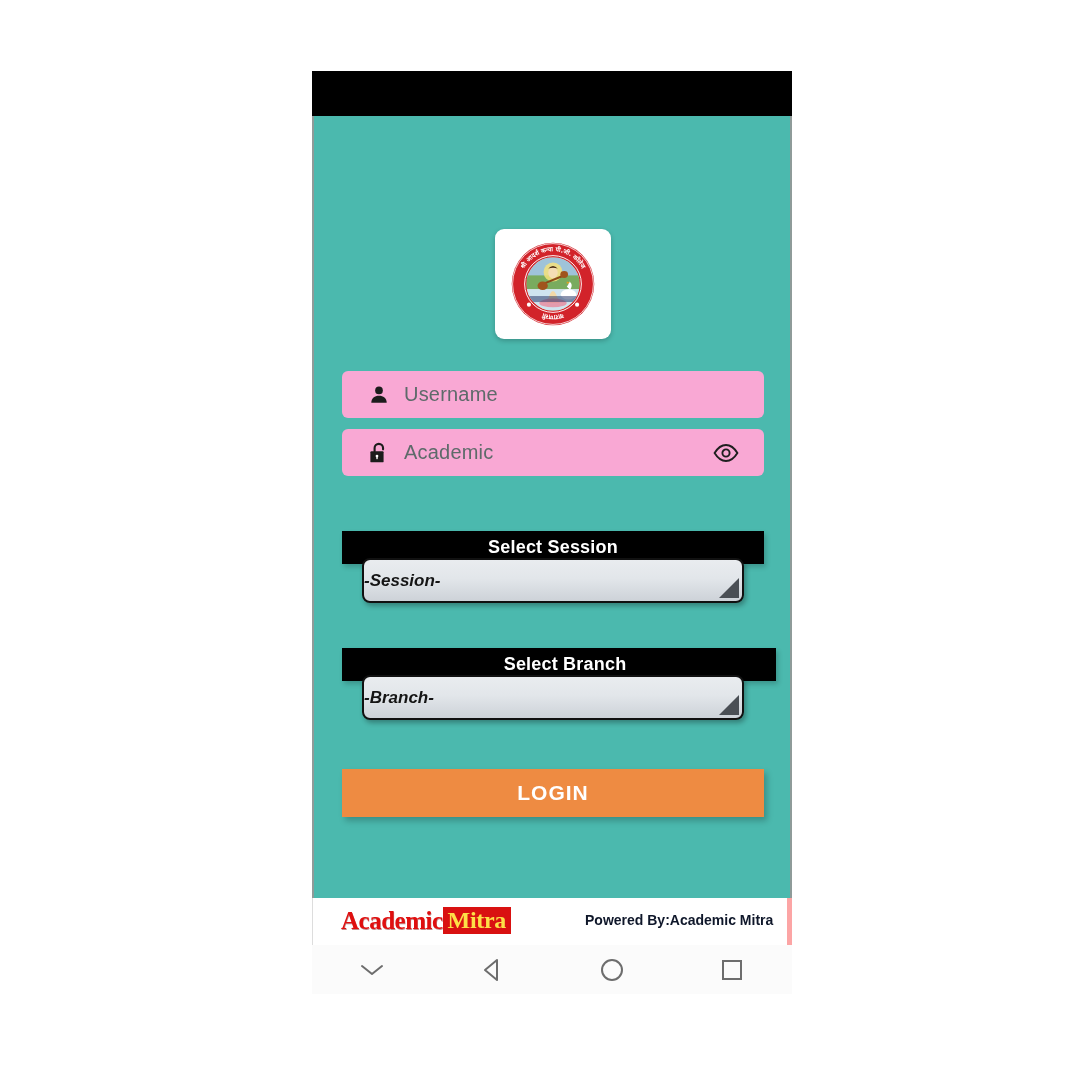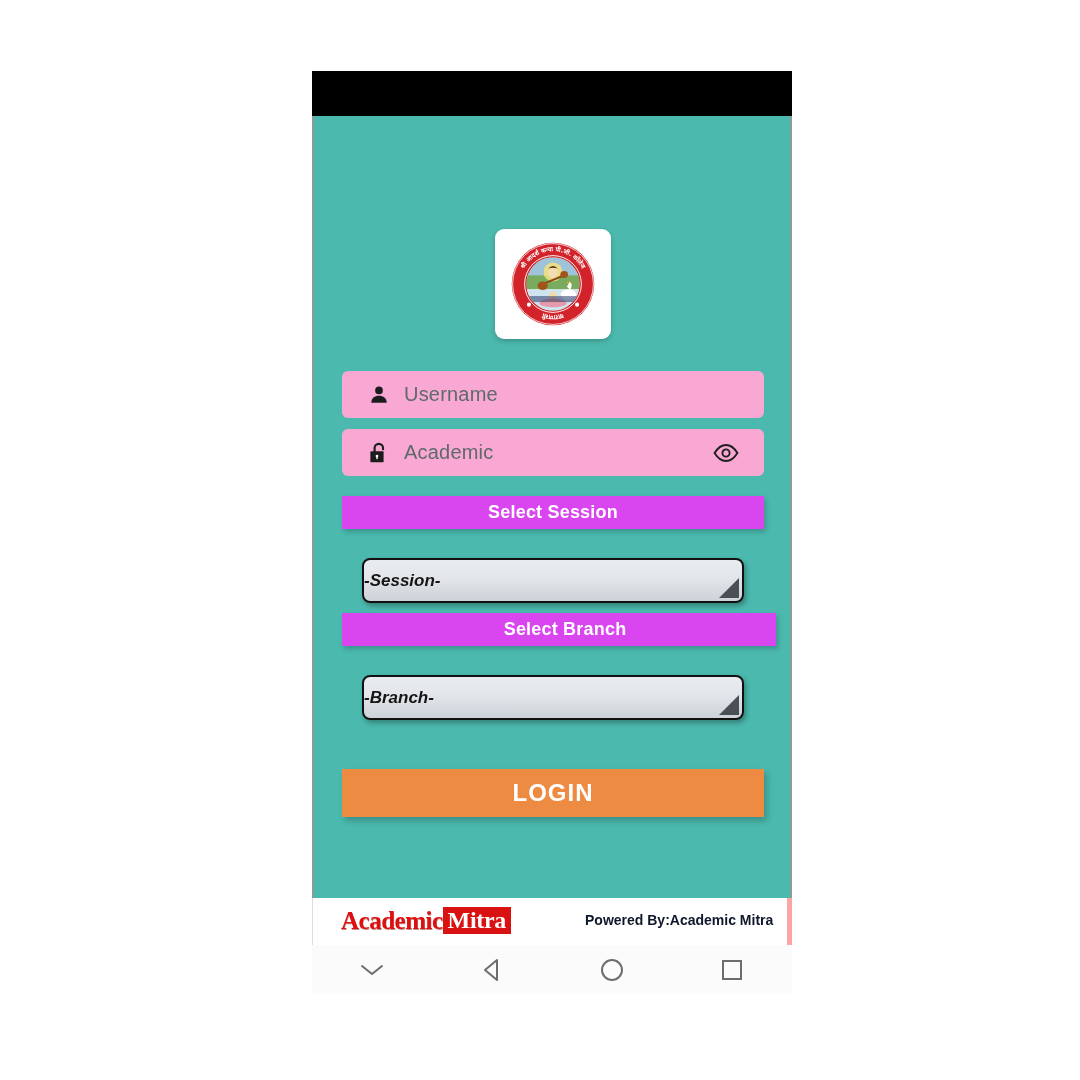--- a/index.html
+++ b/index.html
@@ -117,29 +117,30 @@
     justify-content: center;
     cursor: pointer;
   }
 
   
   .orange-bar {
     position: absolute;
     left: 28px;
     width: 422px;
     height: 33px;
-    background: #d946ef;
+    background: #000000;
     box-shadow: 2px 3px 5px rgba(0,0,0,0.20);
     display: flex;
     align-items: center;
     justify-content: center;
     color: #ffffff;
     font-size: 18px;
     font-weight: bold;
     letter-spacing: 0.2px;
+    margin-top: 35px;
   }
   .orange-bar.session { top: 380px; }
   .orange-bar.branch  { top: 497px; padding-left: 12px; }
 
   
   .spinner {
     position: absolute;
     left: 48px;
     width: 382px;
     height: 45px;
@@ -177,21 +178,21 @@
     left: 28px;
     top: 653px;
     width: 422px;
     height: 48px;
     background: #ee8b42;
     box-shadow: 3px 4px 6px rgba(0,0,0,0.22);
     display: flex;
     align-items: center;
     justify-content: center;
     color: #ffffff;
-    font-size: 24px;
+    font-size: 21px;
     font-weight: bold;
     letter-spacing: 1px;
     cursor: pointer;
   }
 
   
   .footer {
     position: absolute;
     left: 0;
     top: 827px;
@@ -216,21 +217,21 @@
     font-size: 25px;
     color: #e00f0f;
     letter-spacing: -0.5px;
     line-height: 27px;
     text-shadow: 0.5px 0.5px 0 rgba(120,0,0,0.45);
   }
   .brand-mitra {
     font-family: "Liberation Serif", serif;
     font-weight: bold;
     font-size: 24px;
-    color: #ffffff;
+    color: #fde047;
     background: #d91111;
     line-height: 27px;
     padding: 0 5px;
     letter-spacing: -0.3px;
   }
   .powered-by {
     position: absolute;
     left: 272px;
     top: 14px;
     font-size: 14px;

